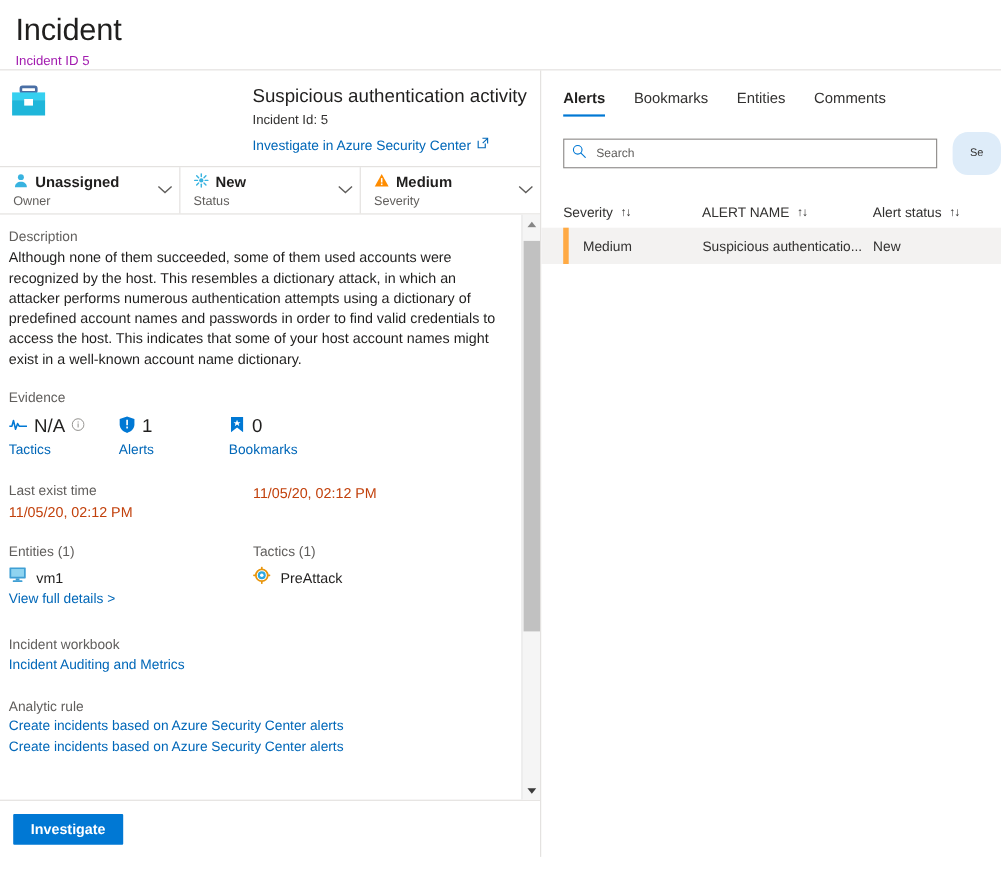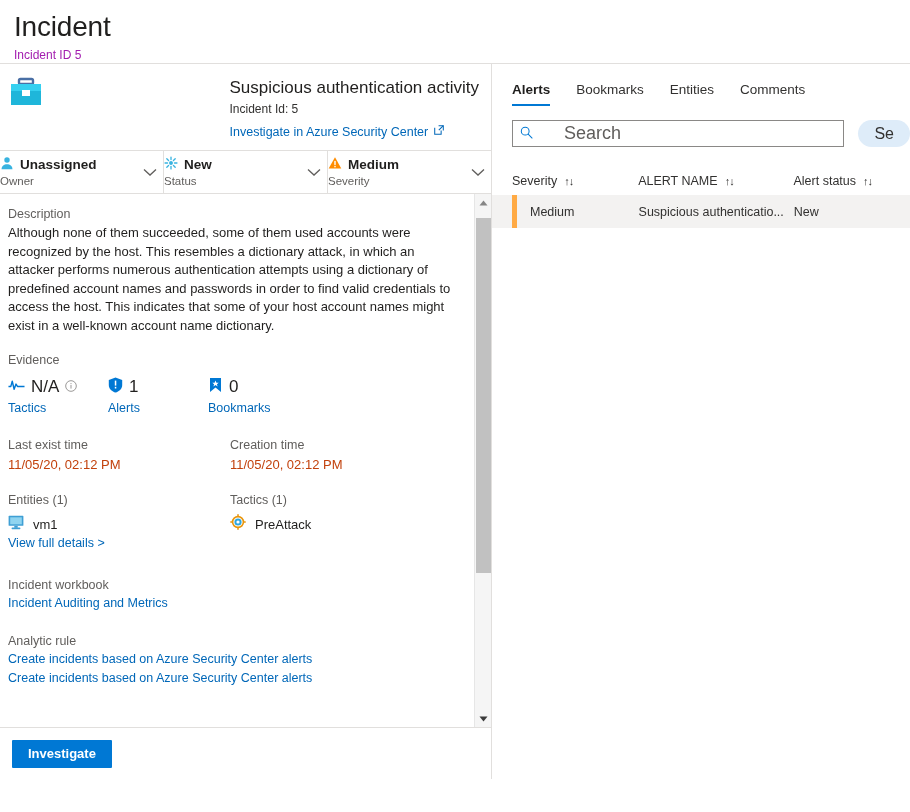--- a/index.html
+++ b/index.html
@@ -47,21 +47,21 @@
   }
   .inc-id { font-size: 12px; color: #323130; margin-top: 2px; line-height: 16px; }
   .inc-link {
     font-size: 12.5px; color: #0067b8; margin-top: 7px; line-height: 16px;
     cursor: pointer; display: inline-flex; align-items: center; gap: 5px;
   }
 
   
   .osv { display: flex; border-top: 1px solid #e1dfdd; border-bottom: 1px solid #e1dfdd; height: 44px; }
   .osv-cell {
-    flex: 1; display: flex; align-items: center; padding: 0 6px 0 0;
+    flex: 1; display: flex; align-items: center; padding: 0 6px 0 12px;
     border-right: 1px solid #e1dfdd; position: relative; cursor: pointer;
   }
   .osv-cell:last-child { border-right: none; }
   .osv-inner { flex: 1; }
   .osv-top { display: flex; align-items: center; gap: 6px; line-height: 16px; }
   .osv-val { font-size: 13.5px; font-weight: 600; color: #201f1e; }
   .osv-lbl { font-size: 11.5px; color: #605e5c; margin-top: 1px; line-height: 14px; }
   .chev { color: #605e5c; flex-shrink: 0; margin-left: 4px; }
 
   
@@ -128,27 +128,27 @@
   .tab.active::after {
     content: ""; position: absolute; left: 0; right: 0; bottom: 0;
     height: 2px; background: #0078d4;
   }
   .search-row { display: flex; align-items: center; gap: 14px; padding: 14px 0 0 20px; }
   .search-box {
     width: 344px; height: 27px; border: 1px solid #8a8886; background: #fff;
     display: flex; align-items: center; padding: 0 7px; gap: 7px;
   }
   .search-inp {
-    border: none; outline: none; font-size: 18px; font-family: inherit;
-    color: #a16207; width: 100%; background: transparent; margin-left: 22px;
+    border: none; outline: none; font-size: 11px; font-family: inherit;
+    color: #a16207; width: 100%; background: transparent;
   }
   .search-inp::placeholder { color: #605e5c; }
   .pill {
-    background: #deecf9; color: #323130; font-size: 16px;
-    border-radius: 14px; height: 27px; display: flex; align-items: center;
+    background: #deecf9; color: #323130; font-size: 10px;
+    border-radius: 14px; height: 39px; display: flex; align-items: center;
     padding: 0 16px; cursor: pointer; white-space: nowrap;
   }
 
   
   .tbl { margin-top: 20px; }
   .tbl-head { display: flex; padding: 0 0 0 20px; align-items: center; height: 28px; }
   .th {
     font-size: 12.5px; color: #323130; display: flex; align-items: center;
     gap: 7px; cursor: pointer;
   }
@@ -339,21 +339,20 @@
 
             </div>
           </div>
 
           <div class="sect two-col" style="margin-top:22px">
             <div class="col">
               <div class="sect-lbl">Last exist time</div>
               <div class="col-val">11/05/20, 02:12 PM</div>
             </div>
             <div class="col">
-              <div class="sect-lbl">Creation time</div>
               <div class="col-val">11/05/20, 02:12 PM</div>
             </div>
           </div>
 
           <div class="sect two-col" style="margin-top:18px">
             <div class="col">
               <div class="sect-lbl">Entities (1)</div>
               <div class="ent-row">
                 <span>
                   <svg width="16" height="15" viewBox="0 0 16 15">

